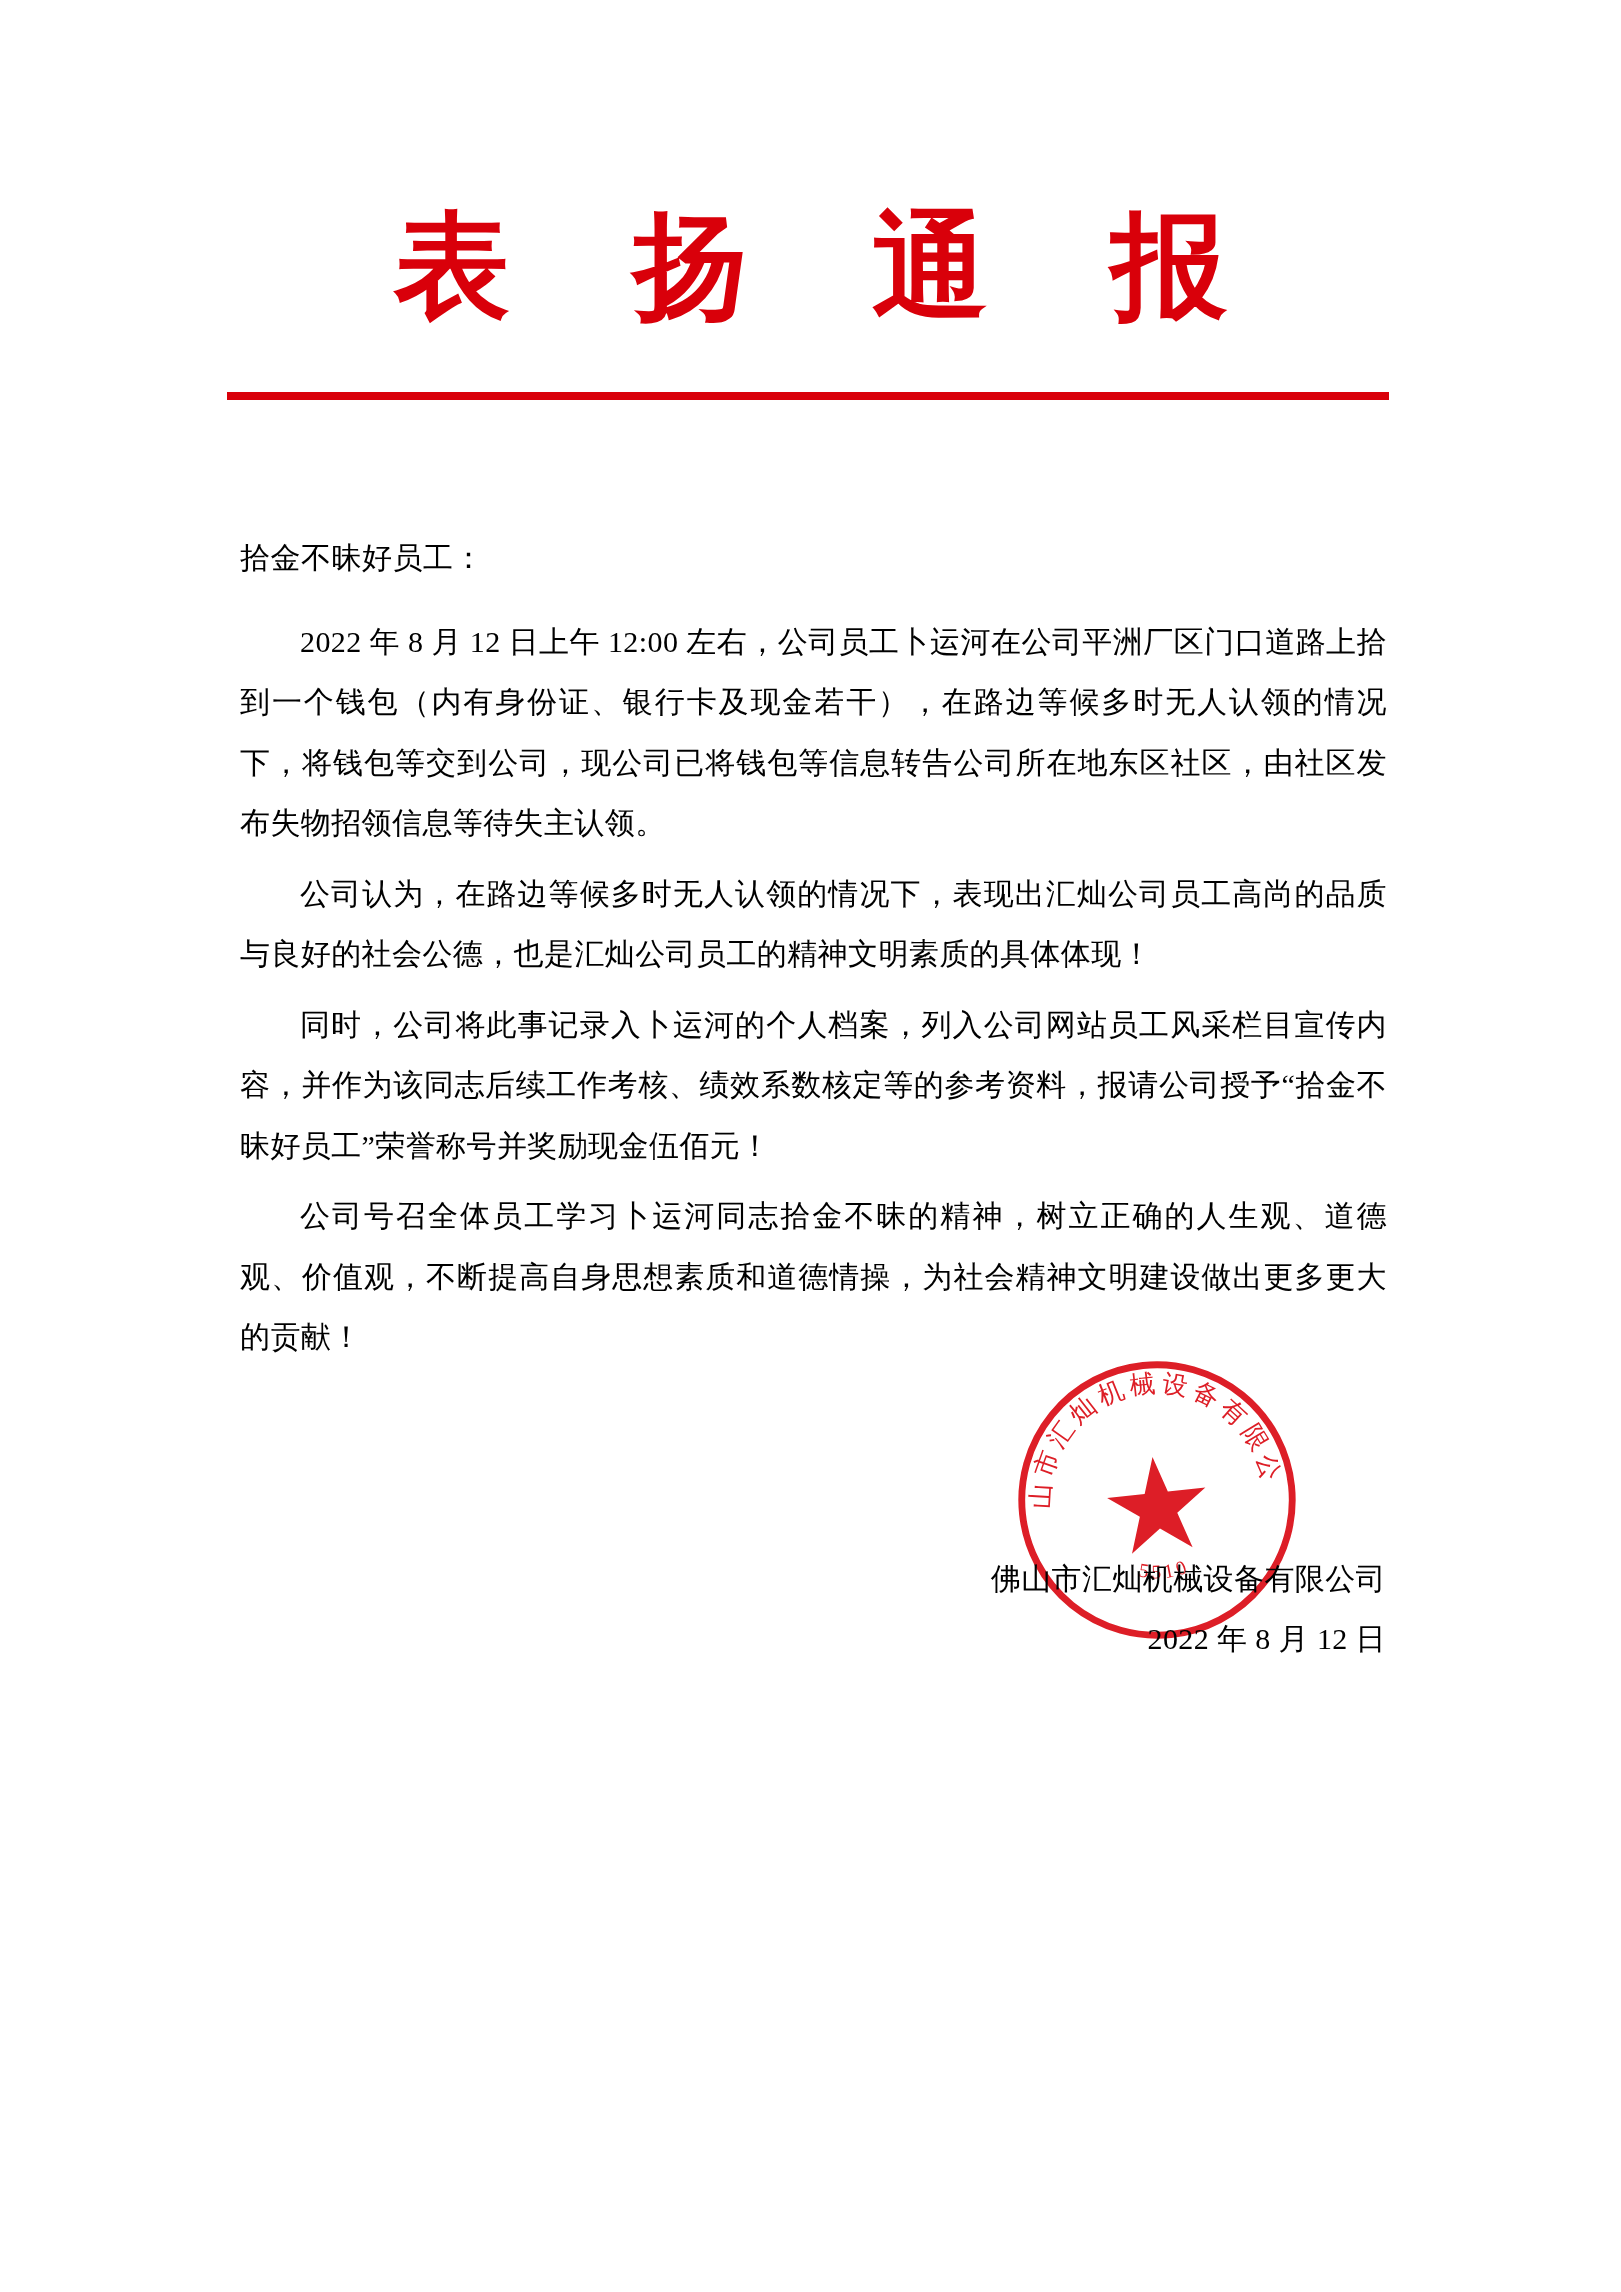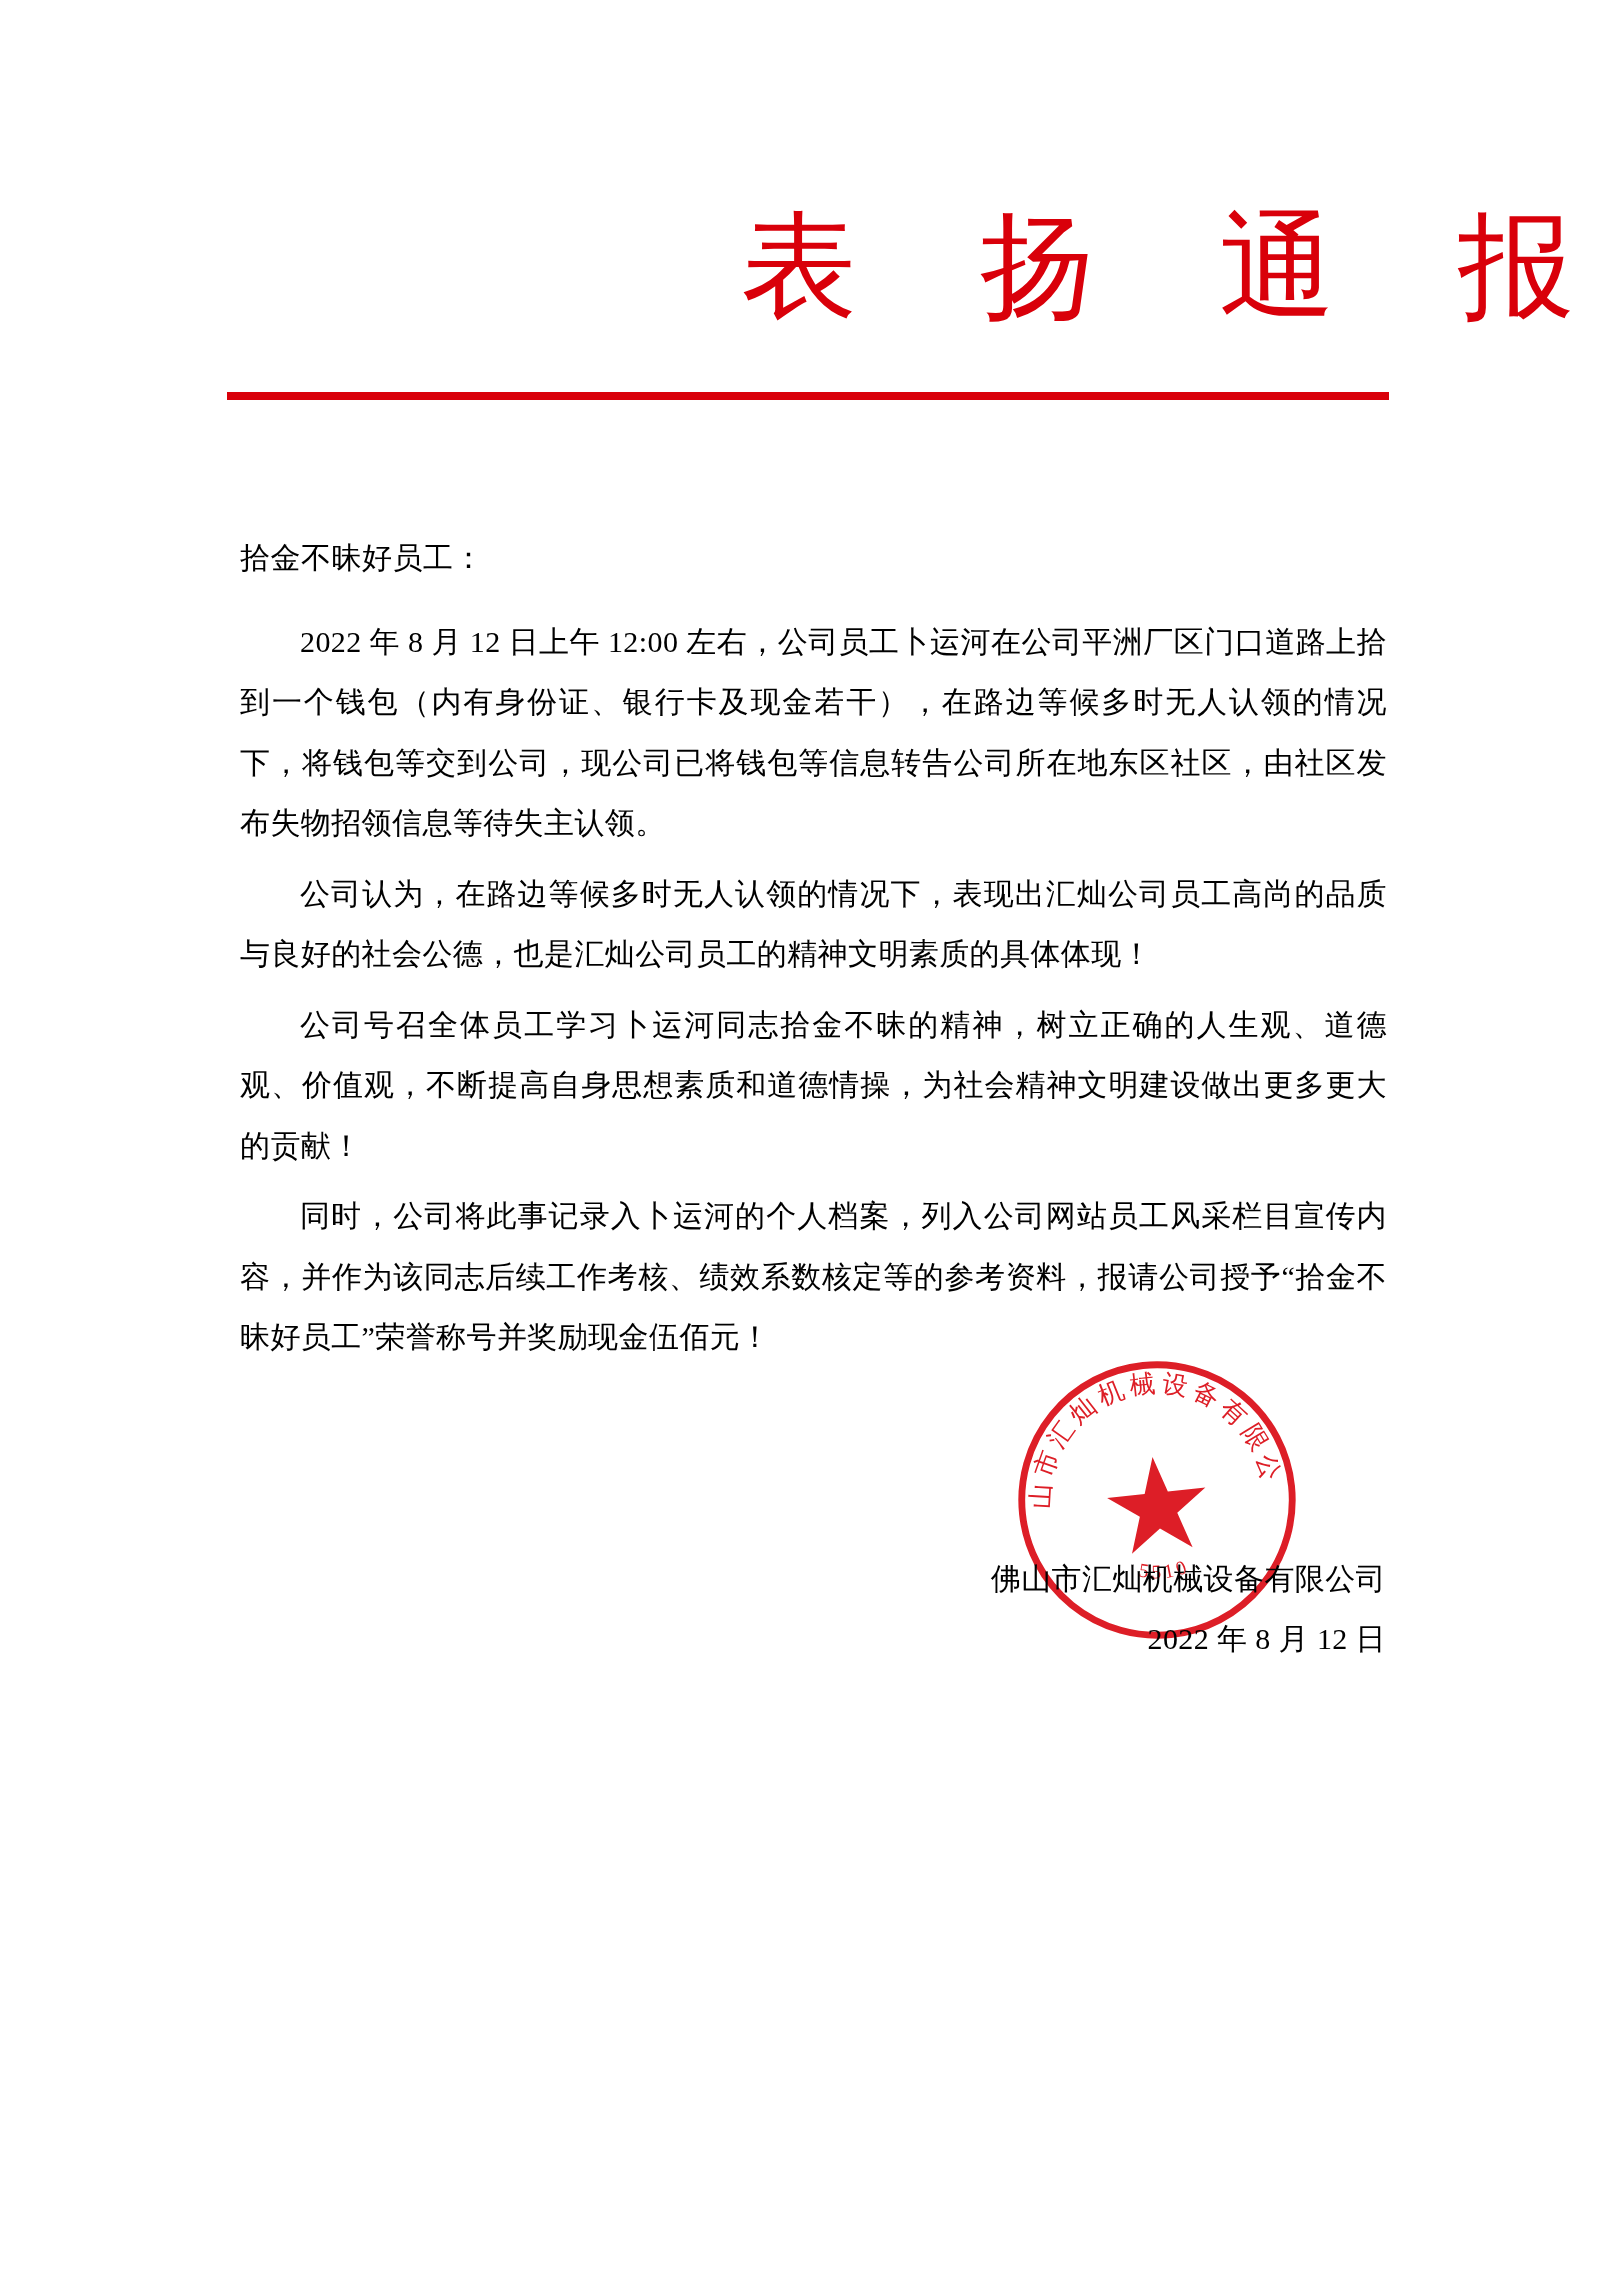--- a/index.html
+++ b/index.html
@@ -19,24 +19,24 @@
     position: absolute;
     left: 0; top: 0;
     width: 1621px;
     height: 2293px;
   }
   .doc-title {
     position: absolute;
     left: 0;
     top: 201px;
     width: 1621px;
-    text-align: right;
+    text-align: center;
     color: #d9000a;
     font-family: "Liberation Serif", "DejaVu Serif", serif;
-    font-weight: normal;
+    font-weight: bold;
     font-size: 116px;
     letter-spacing: 47px;
     text-indent: 47px;
     line-height: 1.15;
     white-space: nowrap;
   }
   .title-rule {
     position: absolute;
     left: 227px;
     top: 392px;
@@ -99,22 +99,22 @@
 
 <div class="page">
 
   <div class="doc-title">表 扬 通 报</div>
   <div class="title-rule"></div>
 
   <div class="body-wrap">
     <div class="salutation">拾金不昧好员工：</div>
     <p class="para">2022 年 8 月 12 日上午 12:00 左右，公司员工卜运河在公司平洲厂区门口道路上拾到一个钱包（内有身份证、银行卡及现金若干），在路边等候多时无人认领的情况下，将钱包等交到公司，现公司已将钱包等信息转告公司所在地东区社区，由社区发布失物招领信息等待失主认领。</p>
     <p class="para">公司认为，在路边等候多时无人认领的情况下，表现出汇灿公司员工高尚的品质与良好的社会公德，也是汇灿公司员工的精神文明素质的具体体现！</p>
+    <p class="para">同时，公司将此事记录入卜运河的个人档案，列入公司网站员工风采栏目宣传内容，并作为该同志后续工作考核、绩效系数核定等的参考资料，报请公司授予“拾金不昧好员工”荣誉称号并奖励现金伍佰元！</p>
     <p class="para">公司号召全体员工学习卜运河同志拾金不昧的精神，树立正确的人生观、道德观、价值观，不断提高自身思想素质和道德情操，为社会精神文明建设做出更多更大的贡献！</p>
-    <p class="para">同时，公司将此事记录入卜运河的个人档案，列入公司网站员工风采栏目宣传内容，并作为该同志后续工作考核、绩效系数核定等的参考资料，报请公司授予“拾金不昧好员工”荣誉称号并奖励现金伍佰元！</p>
   </div>
 
   <div class="seal">
     <svg width="294" height="294" viewBox="0 0 300 300" xmlns="http://www.w3.org/2000/svg">
       <defs>
         <path id="sealArcTop" d="M 40,150 A 110,110 0 1 1 260,150" fill="none"></path>
         <path id="sealArcBottom" d="M 70,150 A 80,80 0 0 0 230,150" fill="none"></path>
       </defs>
       <circle cx="150" cy="150" r="138" fill="none" stroke="#d9000a" stroke-width="7"></circle>
       <polygon points="150,106 161.9,142.6 200.4,142.6 169.2,165.2 181.1,201.8 150,179.2 118.9,201.8 130.8,165.2 99.6,142.6 138.1,142.6" fill="#d9000a"></polygon>

